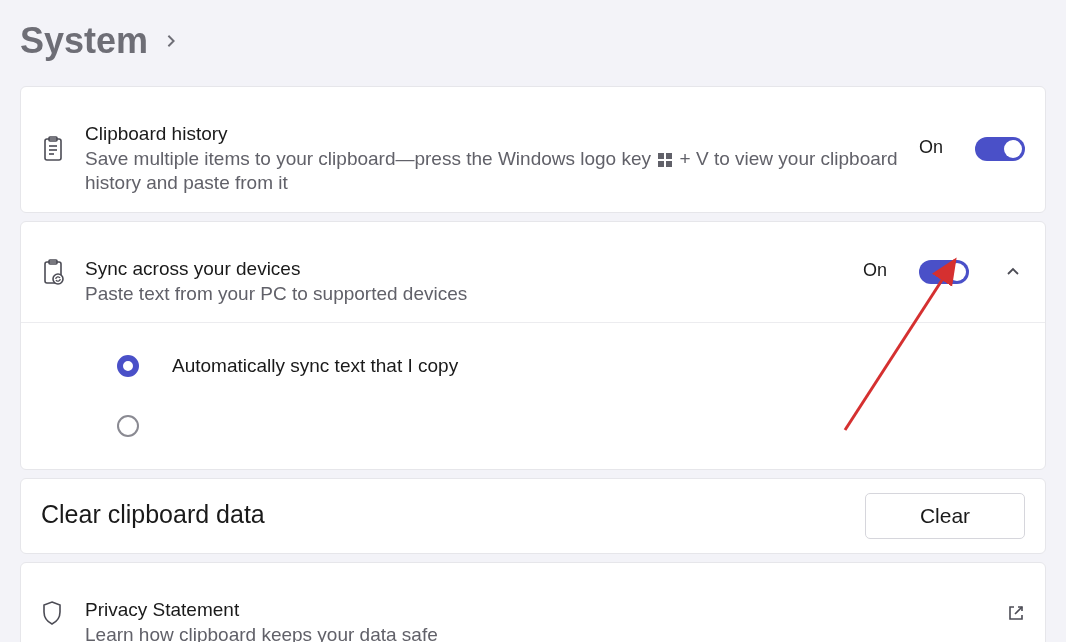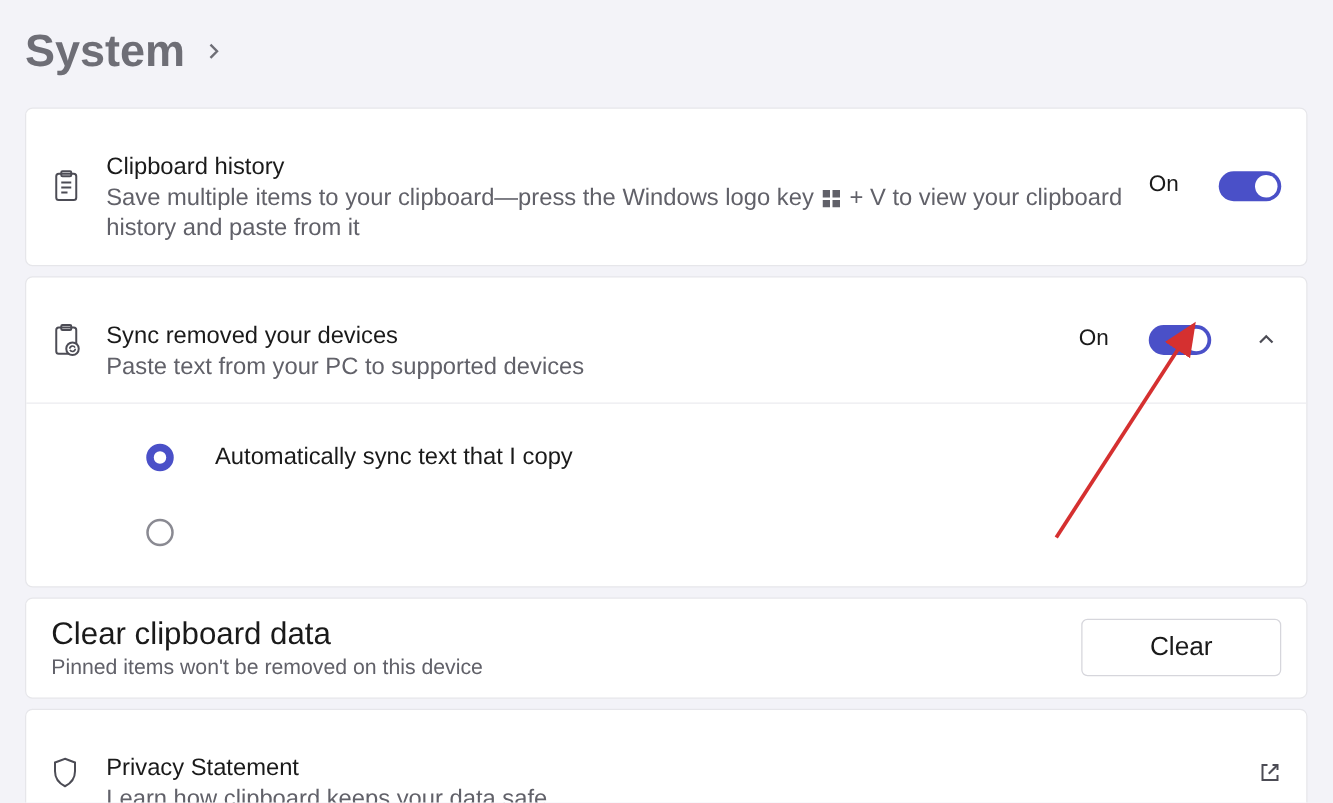--- a/index.html
+++ b/index.html
@@ -218,21 +218,21 @@
     <div class="icon-col">
       <svg width="24" height="26" viewBox="0 0 24 26" fill="none" stroke="currentColor" stroke-width="1.6">
         <rect x="4" y="3" width="16" height="21" rx="2"></rect>
         <rect x="8" y="1" width="8" height="4" rx="1"></rect>
         <circle cx="17" cy="20" r="5" fill="#fff" stroke="currentColor"></circle>
         <path d="M14.8 20 a2.2 2.2 0 0 1 4.2 -0.9" stroke-width="1.3"></path>
         <path d="M19.2 20 a2.2 2.2 0 0 1 -4.2 0.9" stroke-width="1.3"></path>
       </svg>
     </div>
     <div class="text-col">
-      <div class="title">Sync removed your devices</div>
+      <div class="title">Sync across your devices</div>
       <div class="desc">Paste text from your PC to supported devices</div>
     </div>
     <div class="ctl-col">
       <span class="toggle-label">On</span>
       <div class="toggle">
           <div class="knob"></div>
         </div>
       <div class="chev-btn">
         <svg width="16" height="16" viewBox="0 0 16 16" fill="none" stroke="currentColor" stroke-width="1.8">
             <polyline points="3,10 8,5 13,10"></polyline>
@@ -248,21 +248,20 @@
     <div class="radio-row">
       <div class="radio"></div>
     </div>
   </div>
 </div>
 
 <div class="card">
   <div class="clear-row">
     <div class="text-col">
       <div class="title">Clear clipboard data</div>
-      <div class="desc">Pinned items won't be removed on this device</div>
     </div>
     <div class="clear-btn">Clear</div>
   </div>
 </div>
 
 <div class="card">
   <div class="row">
     <div class="icon-col">
       <svg width="22" height="26" viewBox="0 0 22 26" fill="none" stroke="currentColor" stroke-width="1.6">
         <path d="M11 2 L19 5 V12 C19 18 15 22 11 24 C7 22 3 18 3 12 V5 Z"></path>

